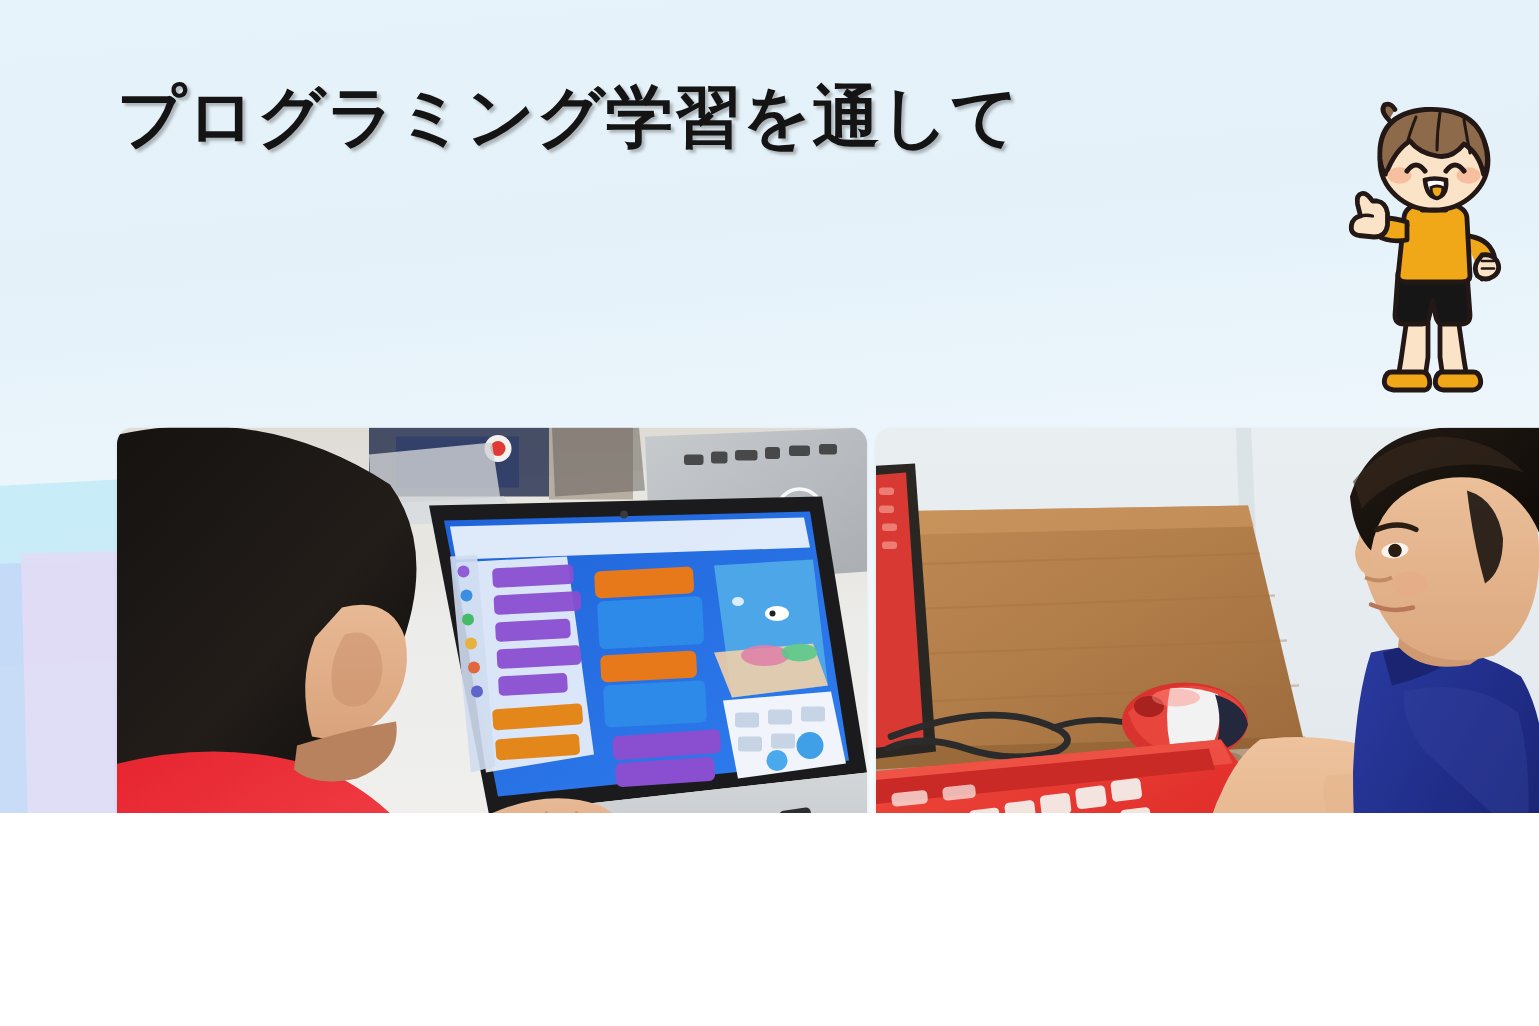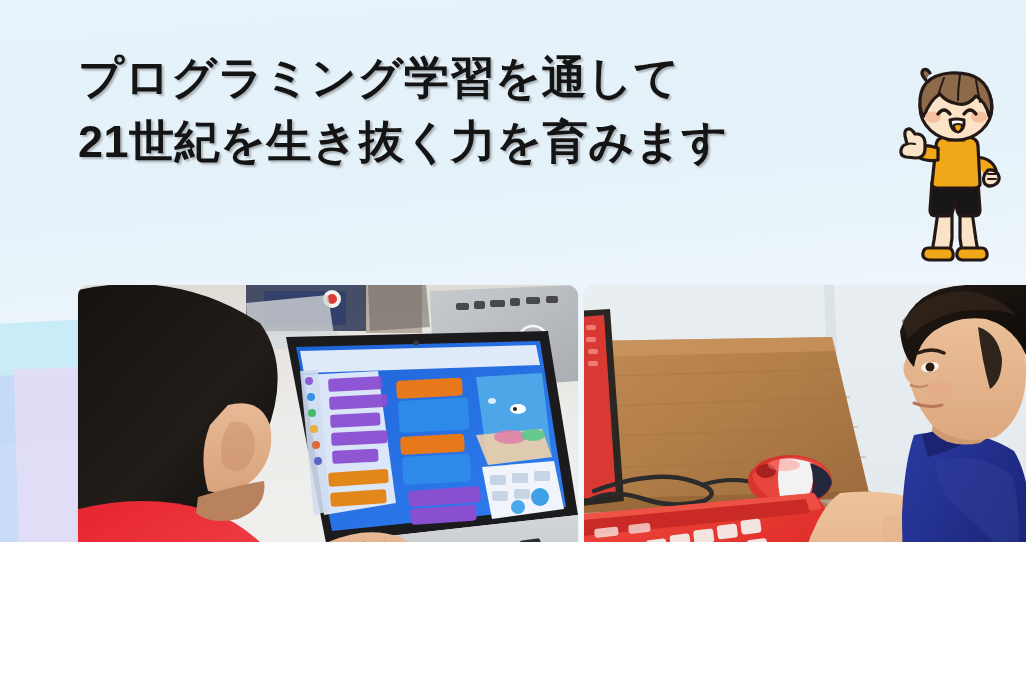--- a/index.html
+++ b/index.html
@@ -135,21 +135,20 @@
   <div class="deco deco-cyan"></div>
   <div class="deco deco-blue"></div>
   <div class="deco deco-lav"></div>
   <div class="deco deco-lowlav"></div>
   <div class="deco deco-bottom-lav"></div>
   <div class="deco deco-bottom-blue"></div>
   <div class="deco deco-bottom-blue2"></div>
 
   <div id="headline">
     <div class="hl-line hl-dark">プログラミング学習を通して</div>
-    <div class="hl-line hl-dark">21世紀を生き抜く力を育みます</div>
   </div>
 
   <div id="mascot">
     <svg viewBox="0 0 132 205" xmlns="http://www.w3.org/2000/svg">
       <g stroke="#231815" stroke-width="3.2" stroke-linejoin="round" stroke-linecap="round">
 
         <path d="M50 150 L46 178 L44 190 L62 190 L64 176 L64 150 Z" fill="#fbe3c8"></path>
         <path d="M84 150 L88 178 L90 190 L74 190 L72 176 L72 150 Z" fill="#fbe3c8"></path>
 
         <path d="M40 186 Q36 186 35 191 Q34 197 41 198 L62 198 Q66 197 65 191 Q64 186 60 186 Z" fill="#f0a818"></path>

